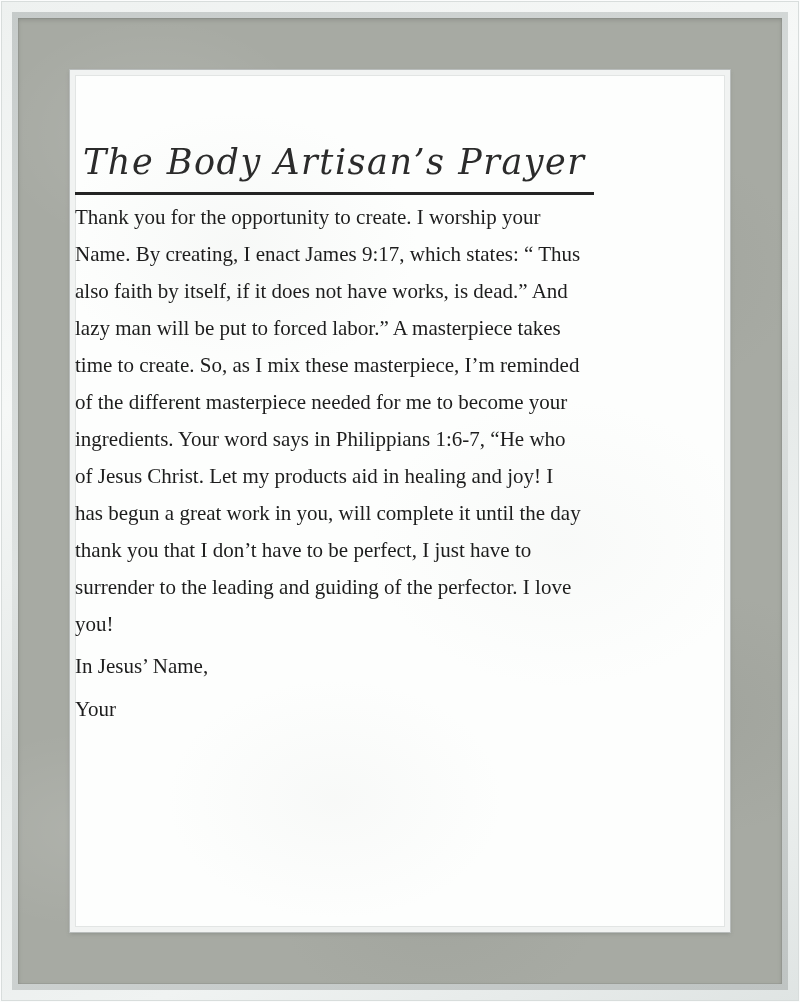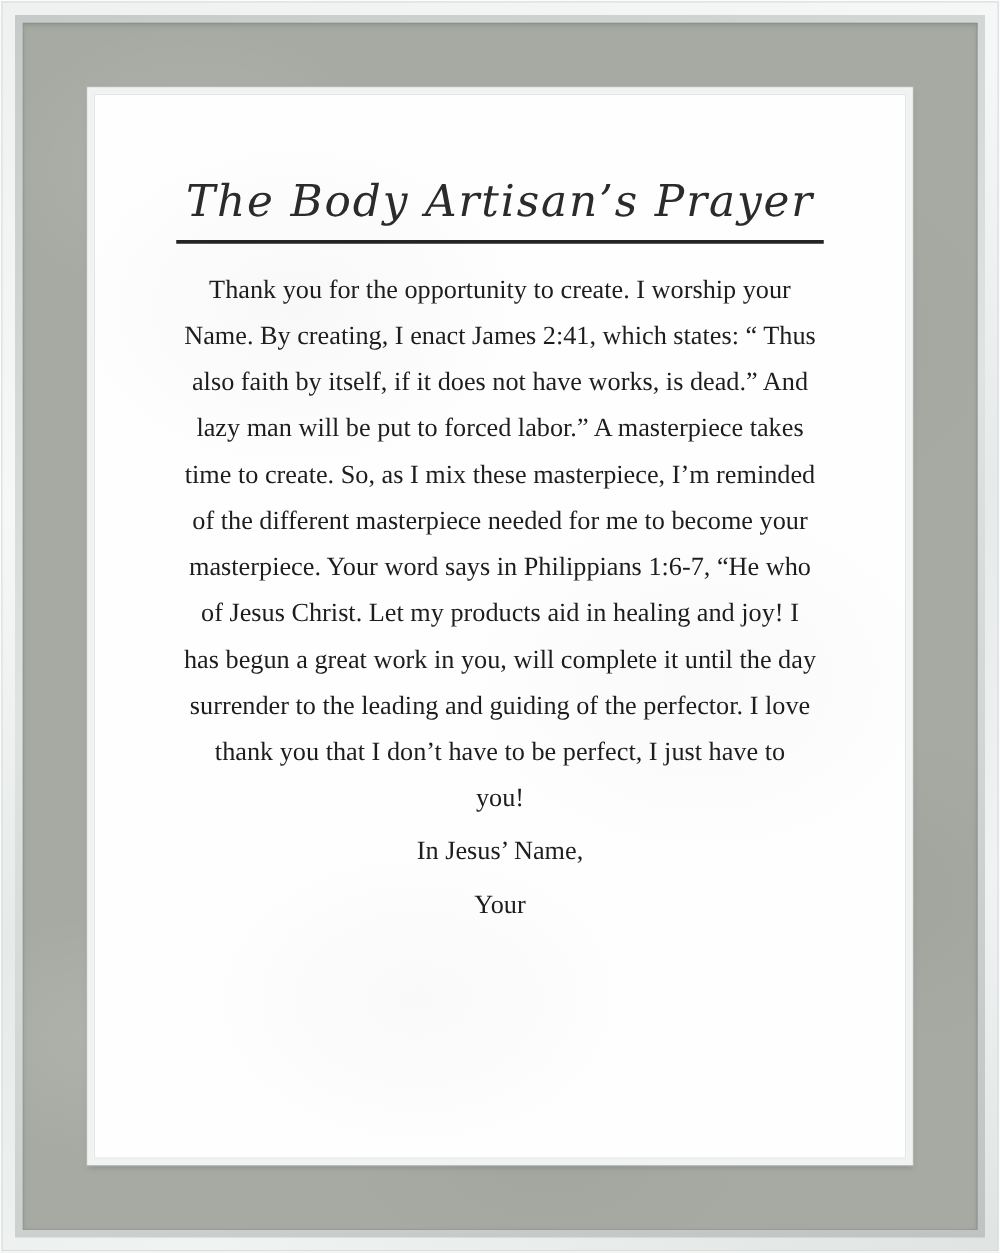--- a/index.html
+++ b/index.html
@@ -38,68 +38,68 @@
     position:absolute;inset:70px;
     border:5px solid #f1f3f2;
     background-color:#fdfefd;
     background-image:
       radial-gradient(300px 220px at 25% 20%, rgba(210,214,211,.14), transparent 60%),
       radial-gradient(320px 240px at 75% 55%, rgba(214,218,215,.12), transparent 60%),
       radial-gradient(280px 200px at 40% 85%, rgba(210,214,211,.12), transparent 60%);
     box-shadow:0 0 0 1px #b8bcbb, 0 2px 4px rgba(86,90,87,.30),
                inset 0 0 0 1px #e2e5e4;
     box-sizing:border-box;
-    text-align:center;
+    text-align:left;
     color:#1d1d1d;
   }
   .title{
     display:inline-block;
     margin-top:65px;
     font-family:"DejaVu Serif", serif;
     font-style:italic;
     font-size:35px;
     line-height:44px;
     letter-spacing:1.5px;
     color:#2b2b2b;
     padding:0 8px 8px 8px;
     border-bottom:3px solid #242424;
   }
   .salutation{
     margin-top:14px;
     font-size:21px;
     line-height:37px;
   }
-  .body-lines{ margin-top:18px;font-family:Liberation Serif, serif; }
+  .body-lines{ margin-top:4px;font-family:Liberation Serif, serif; }
   .line{
     font-size:21px;
     line-height:37px;
     white-space:nowrap;
   }
   .closing-1{ margin-top:5px; }
   .closing-2{ margin-top:6px; }
 </style>
 </head>
 <body>
 
 <div class="scene">
   <div class="frame"></div>
   <div class="frame-lip"></div>
   <div class="mat"></div>
   <div class="paper">
     <div class="title">The Body Artisan’s Prayer</div>
     <div class="body-lines">
         <div class="line">Thank you for the opportunity to create. I worship your</div>
-        <div class="line">Name. By creating, I enact James 2:41, which states: “ Thus</div>
+        <div class="line">Name. By creating, I enact James 9:17, which states: “ Thus</div>
         <div class="line">also faith by itself, if it does not have works, is dead.” And</div>
         <div class="line">lazy man will be put to forced labor.” A masterpiece takes</div>
         <div class="line">time to create. So, as I mix these masterpiece, I’m reminded</div>
         <div class="line">of the different masterpiece needed for me to become your</div>
-        <div class="line">masterpiece. Your word says in Philippians 1:6-7, “He who</div>
+        <div class="line">ingredients. Your word says in Philippians 1:6-7, “He who</div>
         <div class="line">of Jesus Christ. Let my products aid in healing and joy! I</div>
         <div class="line">has begun a great work in you, will complete it until the day</div>
+        <div class="line">thank you that I don’t have to be perfect, I just have to</div>
         <div class="line">surrender to the leading and guiding of the perfector. I love</div>
-        <div class="line">thank you that I don’t have to be perfect, I just have to</div>
         <div class="line">you!</div>
       </div>
     <div class="line closing-1">In Jesus’ Name,</div>
     <div class="line closing-2">Your</div>
   </div>
 </div>
 
 </body></html>

